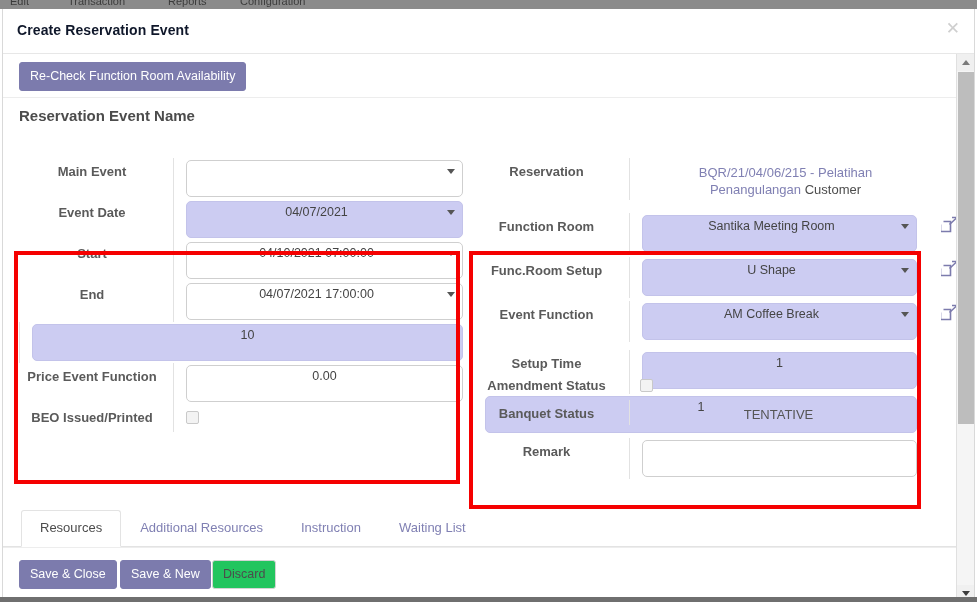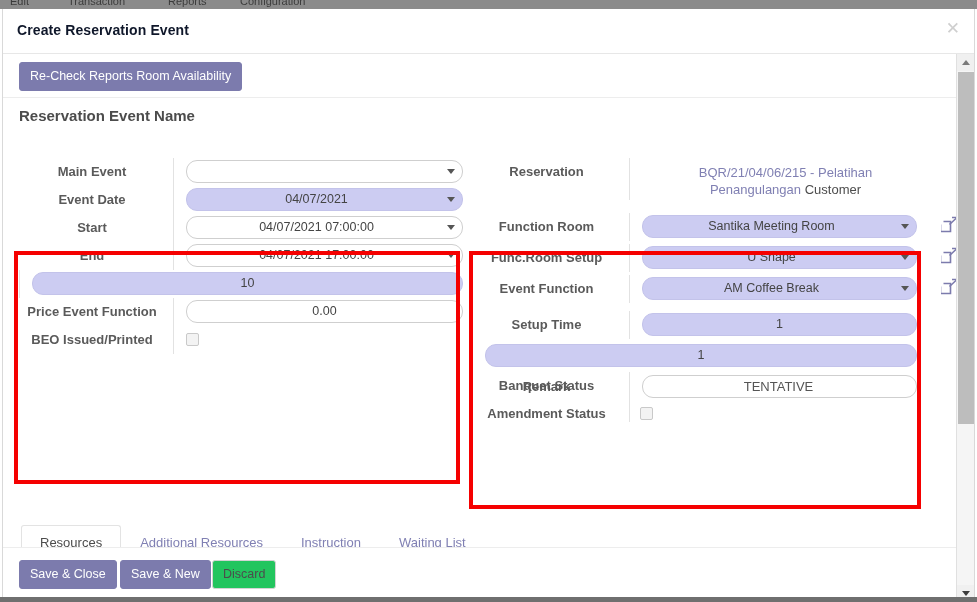--- a/index.html
+++ b/index.html
@@ -129,23 +129,23 @@
     position: relative;
     flex: 1 1 auto;
     border-left: 1px solid #e2e2e2;
     padding: 2px 0 2px 12px;
     min-height: 28px;
   }
 
   .input {
     position: relative;
     width: 100%;
-    height: 23px;
+    height: 37px;
     border: 1px solid #cfcfcf;
-    border-radius: 11px;
+    border-radius: 5px;
     background: #ffffff;
     font-size: 12.5px;
     color: #444;
     line-height: 21px;
     padding: 0 22px 0 6px;
     white-space: nowrap;
     overflow: hidden;
   }
   .input.req { background: #ccccf2; border-color: #c3c3ea; }
   .input.plain { padding-right: 6px; }
@@ -204,21 +204,21 @@
     position: absolute;
     border: 4px solid #f50000;
     pointer-events: none;
   }
   #annot-left  { left: 11px;  top: 153px; width: 446px; height: 233px; }
   #annot-right { left: 466px; top: 153px; width: 452px; height: 258px; }
 
   
   #notebook {
     position: absolute;
-    left: 0; top: 511px;
+    left: 0; top: 496px;
     width: 955px;
     border-bottom: 1px solid #e3e3e3;
     height: 42px;
   }
   #tab-strip {
     position: absolute;
     left: 18px; top: 5px;
     display: flex;
   }
   .tab {
@@ -308,21 +308,21 @@
 </div>
 
 <div id="dialog">
 
   <div id="modal-header">
     <div id="modal-title">Create Reservation Event</div>
     <div id="modal-close">✕</div>
   </div>
 
   <div id="statusbar-row">
-    <button id="recheck-availability-button" class="btn-primary">Re-Check Reports Room Availability</button>
+    <button id="recheck-availability-button" class="btn-primary">Re-Check Function Room Availability</button>
   </div>
 
   <div id="sheet">
 
     <div id="event-name-heading">Reservation Event Name</div>
 
     <div class="group" id="group-left">
 
       <div class="frow">
         <div class="flabel">Main Event</div>
@@ -336,21 +336,21 @@
         <div class="flabel">Event Date</div>
         <div class="fvalue">
           <div class="input req">04/07/2021</div>
           <span class="caret" style="top:11px;right:8px"></span>
         </div>
       </div>
 
       <div class="frow">
         <div class="flabel">Start</div>
         <div class="fvalue">
-          <div class="input">04/07/2021 07:00:00</div>
+          <div class="input">04/10/2021 07:00:00</div>
           <span class="caret" style="top:11px;right:8px"></span>
         </div>
       </div>
 
       <div class="frow">
         <div class="flabel">End</div>
         <div class="fvalue">
           <div class="input">04/07/2021 17:00:00</div>
           <span class="caret" style="top:11px;right:8px"></span>
         </div>
@@ -452,29 +452,29 @@
         <div class="flabel">Remark</div>
         <div class="fvalue">
           <div class="input plain"></div>
         </div>
       </div>
 
     </div>
 
     <div id="group-status">
       <div class="frow">
+        <div class="flabel" style="width:157px;flex:0 0 157px">Amendment Status</div>
+        <div class="fvalue" style="padding-left:10px;min-height:22px">
+          <div class="checkbox"></div>
+        </div>
+      </div>
+      <div class="frow">
         <div class="flabel" style="width:157px;flex:0 0 157px">Banquet Status</div>
         <div class="fvalue" style="padding-left:10px;min-height:22px">
           <div class="readonly-text">TENTATIVE</div>
-        </div>
-      </div>
-      <div class="frow">
-        <div class="flabel" style="width:157px;flex:0 0 157px">Amendment Status</div>
-        <div class="fvalue" style="padding-left:10px;min-height:22px">
-          <div class="checkbox"></div>
         </div>
       </div>
     </div>
 
     <div class="annot" id="annot-left"></div>
     <div class="annot" id="annot-right"></div>
   </div>
 
   <div id="notebook">
     <div id="tab-strip">

